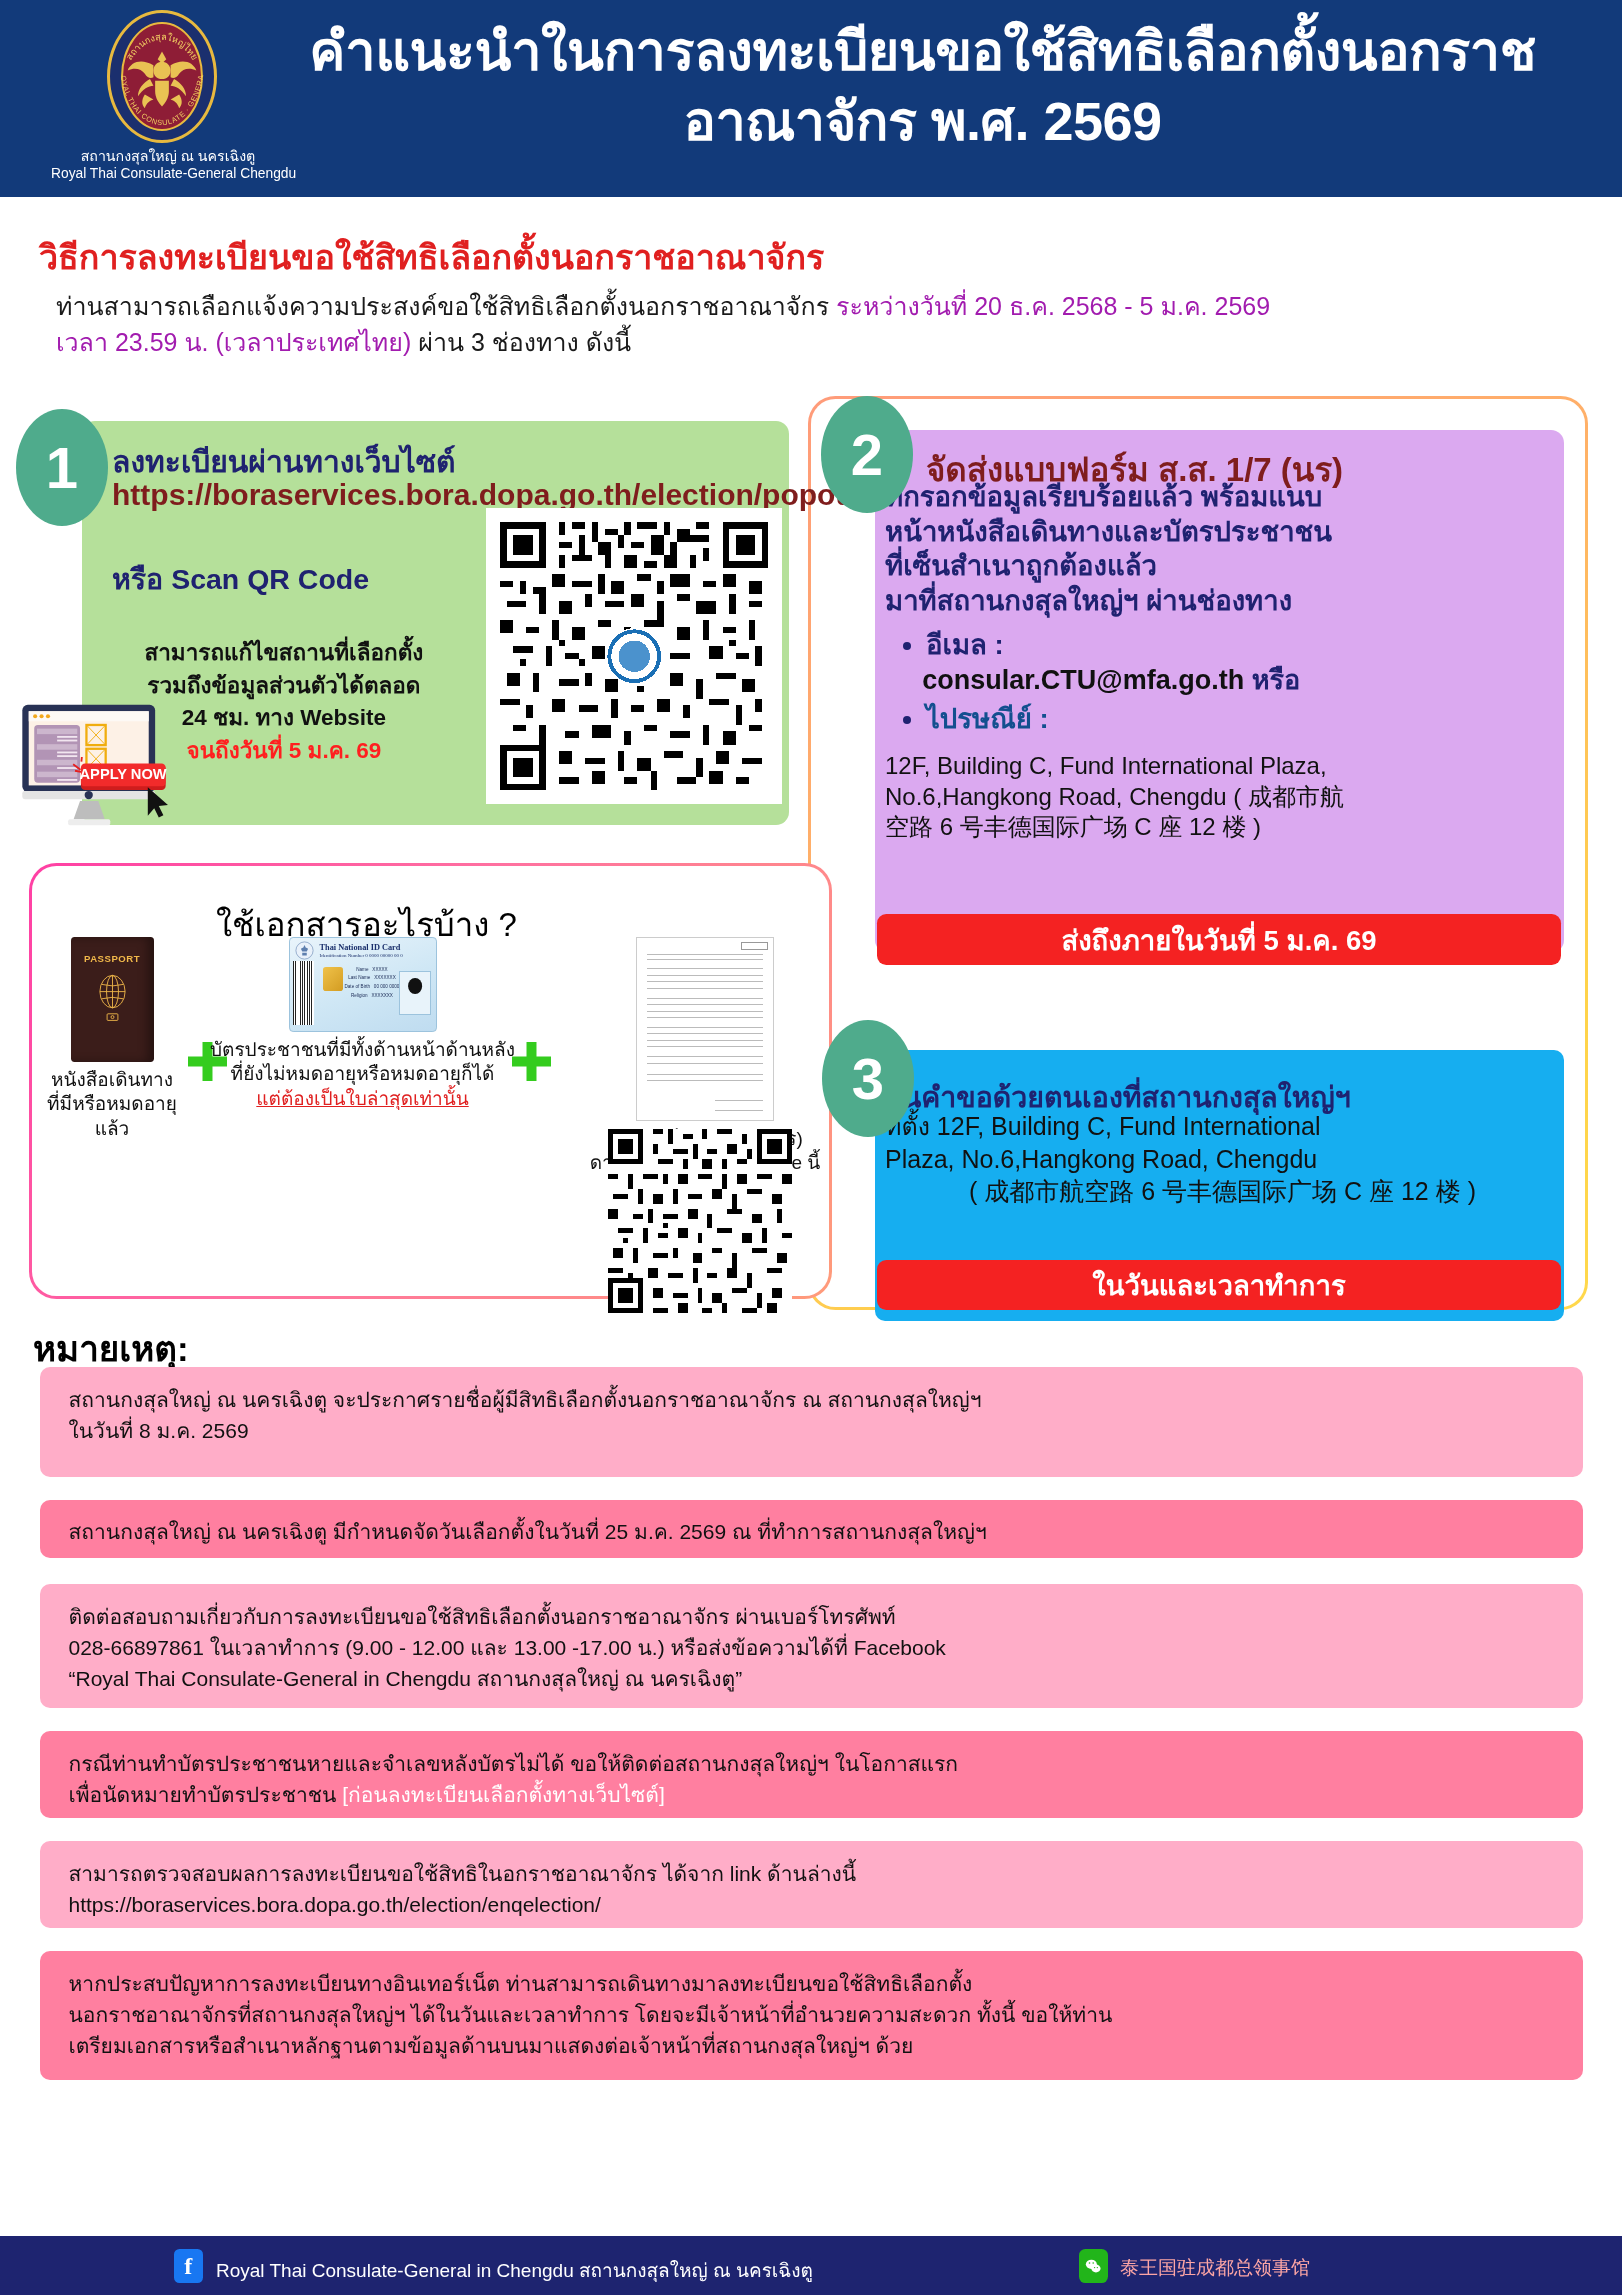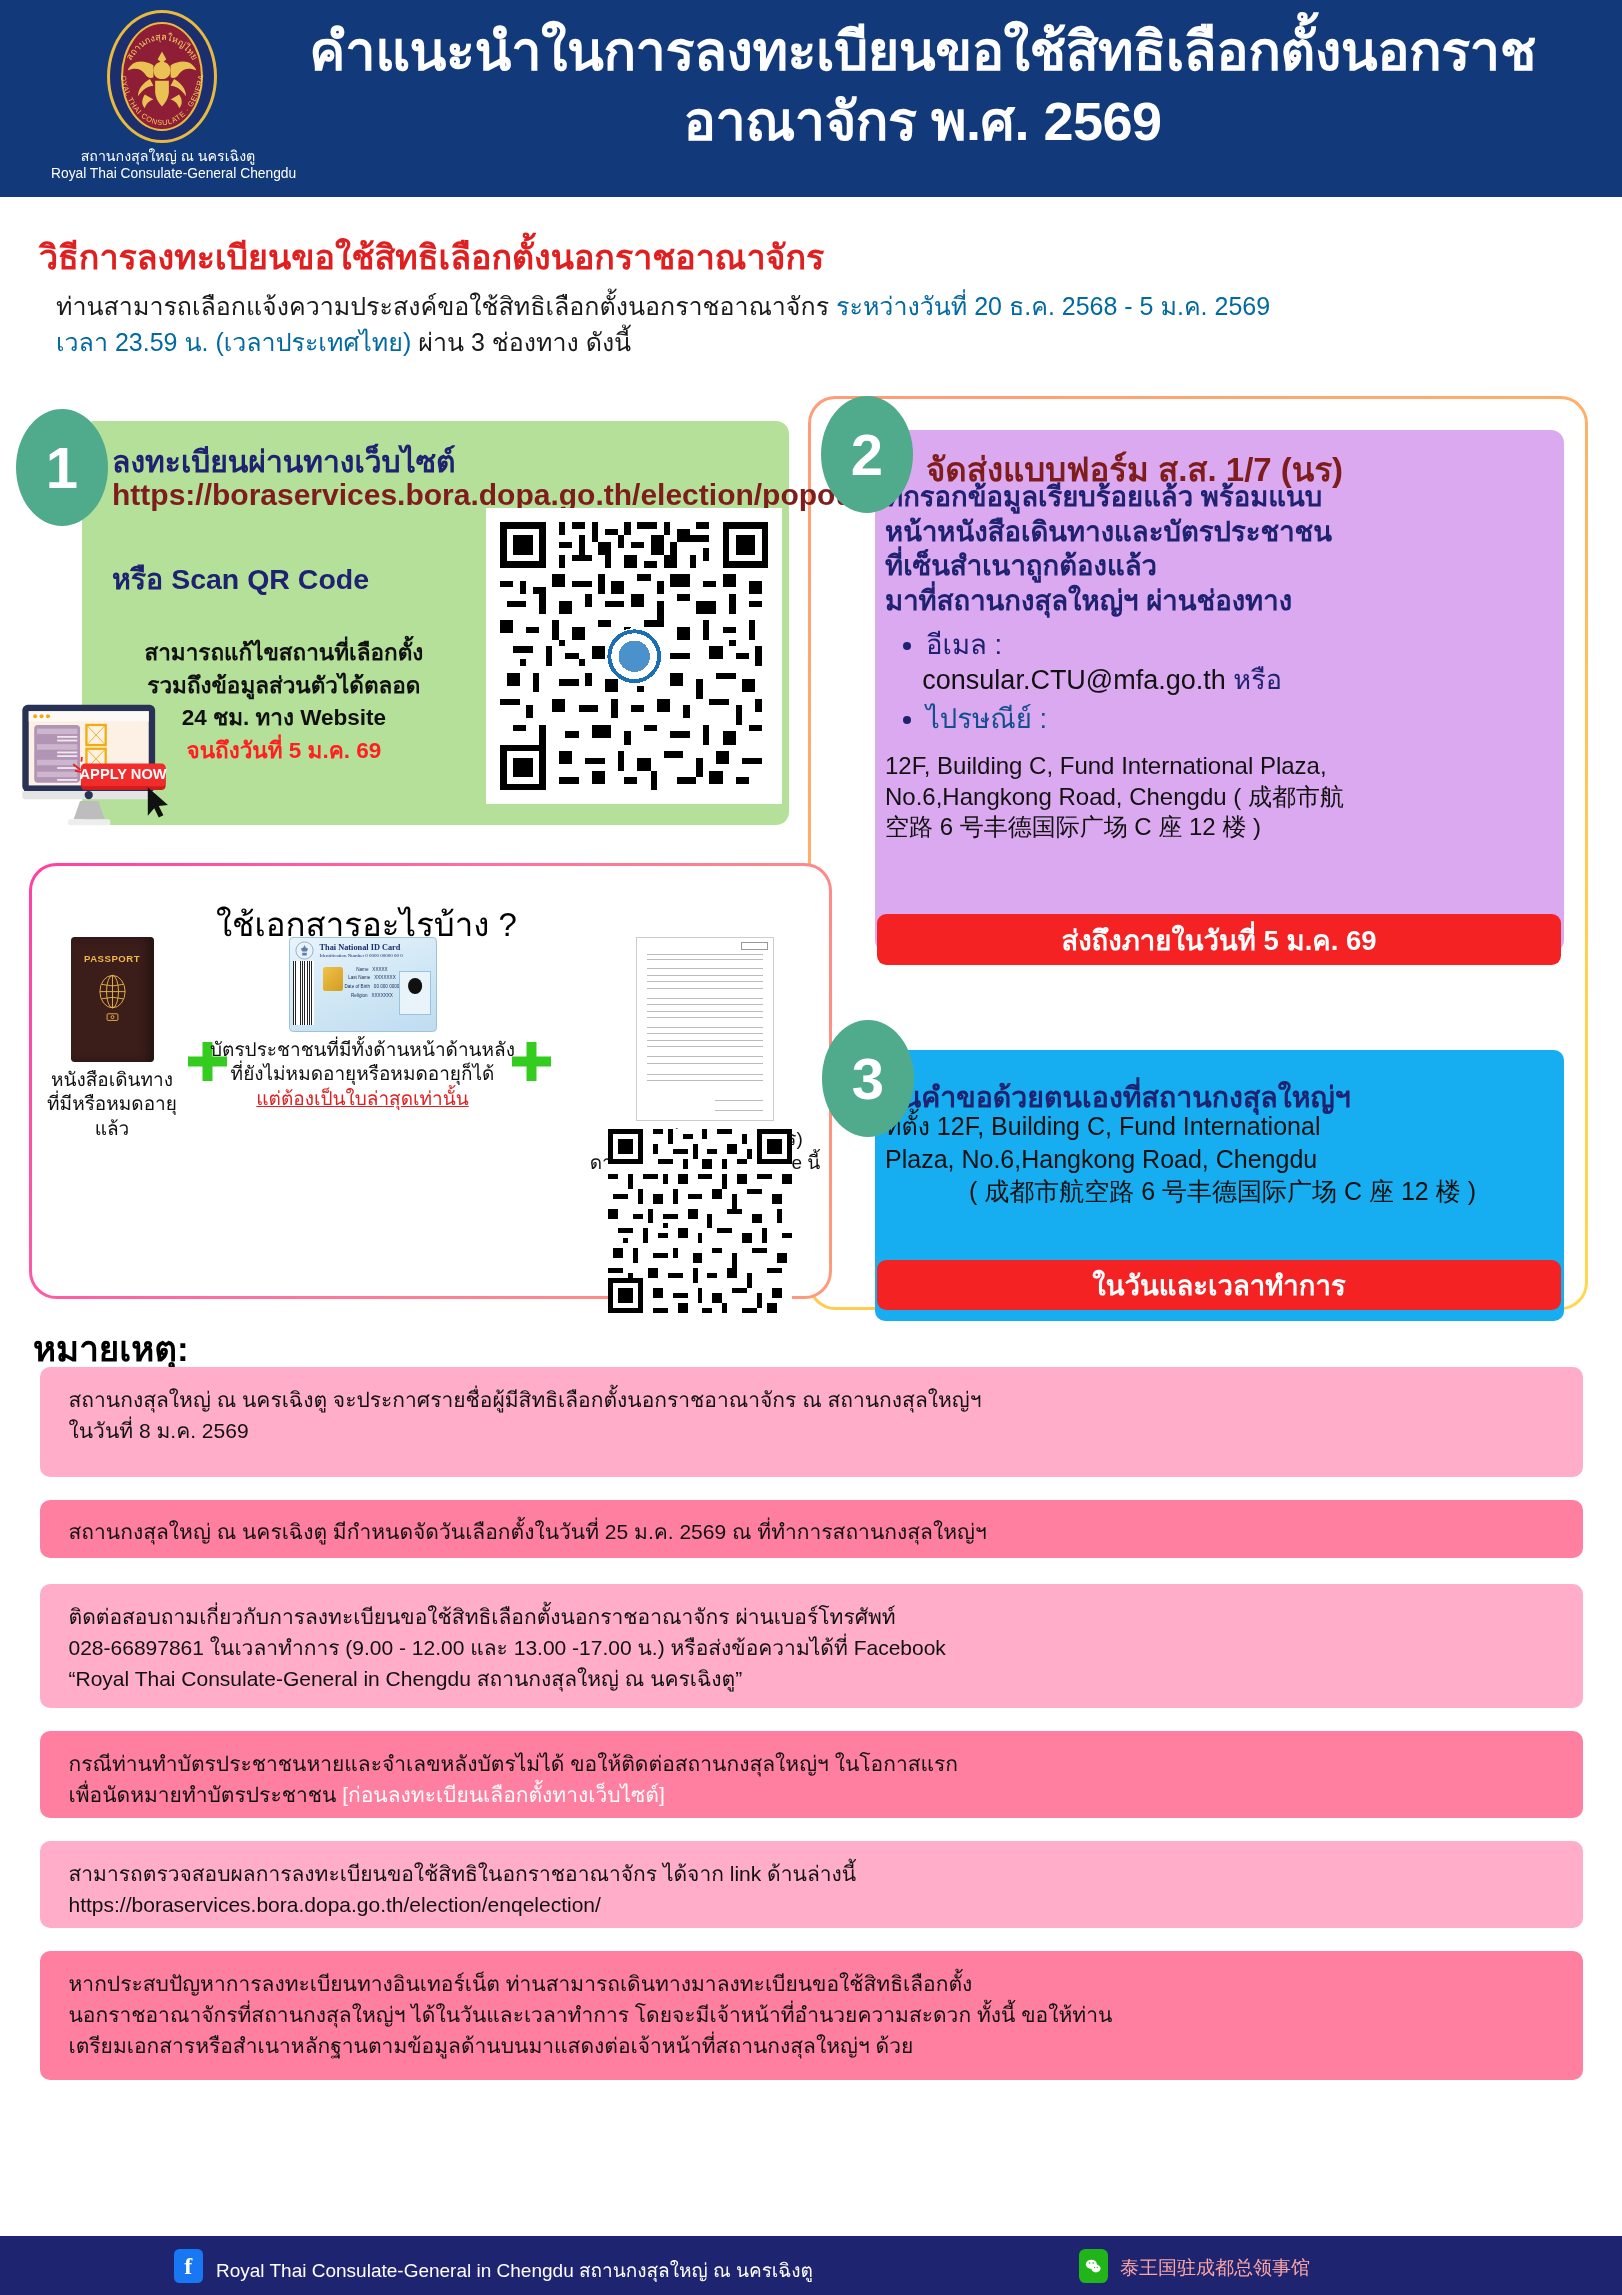--- a/index.html
+++ b/index.html
@@ -49,21 +49,21 @@
 
   
   .sec-title{
     position:absolute; left:39px; top:230px;
     color:#e02020; font-size:34px; font-weight:bold; white-space:nowrap;
   }
   .intro{
     position:absolute; left:56px; top:289px; width:1547px;
     font-size:25px; color:#1a1a1a; line-height:1.42;
   }
-  .intro .hi { color:#0369a1; }
+  .intro .hi { color:#a21caf; }
 
   
   .frame-right{
     position:absolute; left:808px; top:396px; width:780px; height:914px;
     border:3.2px solid transparent; border-radius:27.5px;
     background:
       linear-gradient(#fff,#fff) padding-box,
       linear-gradient(150deg,#ff9b7a 0%,#ffb068 35%,#ffd24a 75%,#ffd84b 100%) border-box;
   }
   .frame-left{
@@ -124,21 +124,21 @@
   .b2-l1{
     position:absolute; left:51px; top:13px; width:620px;
     color:#7f1d1d; font-size:33px; font-weight:bold; white-space:nowrap;
   }
   .b2-body{
     position:absolute; left:10px; top:50px; width:670px;
     color:#1f2270; font-size:27.5px; font-weight:bold; line-height:1.26;
   }
   .b2-bul{
     position:absolute; left:51px; top:197px; width:634px;
-    color:#1f2270; font-size:27.5px; font-weight:normal; line-height:1.3;
+    color:#1f2270; font-size:27.5px; font-weight:bold; line-height:1.3;
   }
   .b2-bul li { margin-bottom:2.8px; }
   .b2-bul .mail{ color:#111111; font-size:27px; display:block; margin-left:-3.7px;}
   .b2-bul .mail .ru{ color:#1f2270; }
   .b2-bul .posttag{ color:#134f8f; }
   .b2-addr{
     position:absolute; left:10px; top:321px; width:675px;
     color:#111111; font-size:24px; line-height:1.28;
   }
   .redbar{

